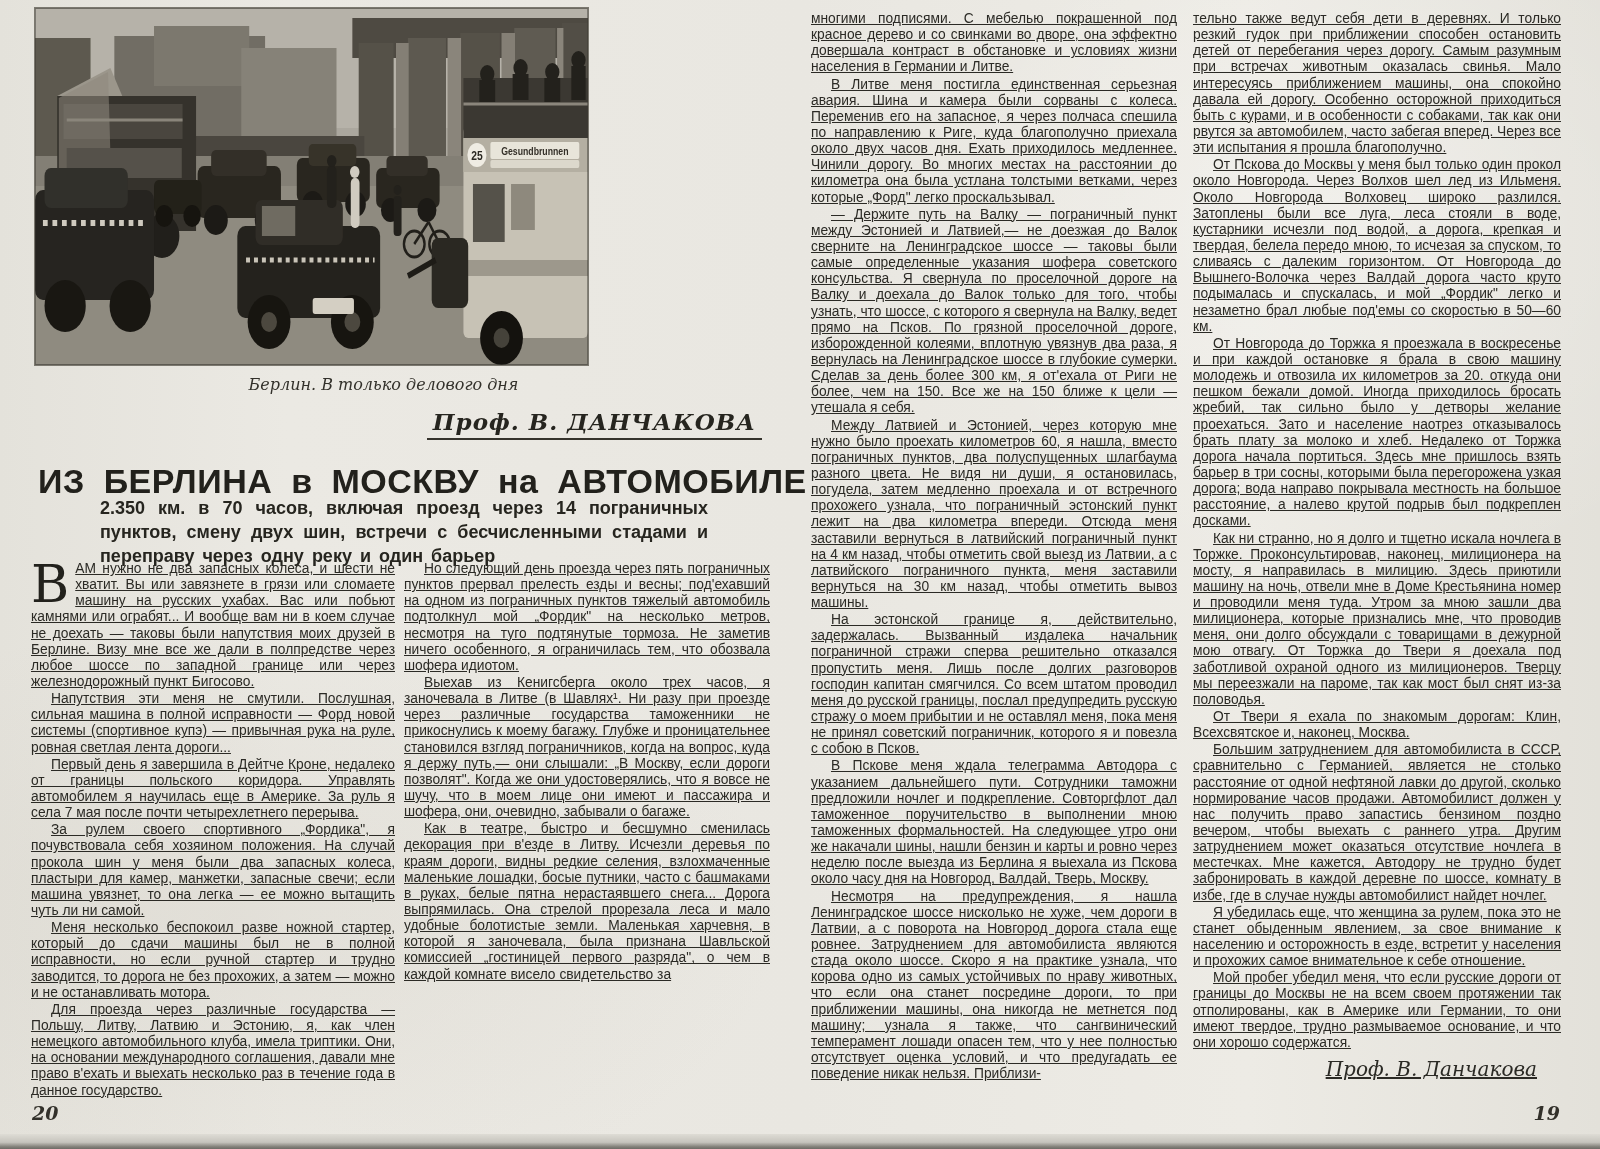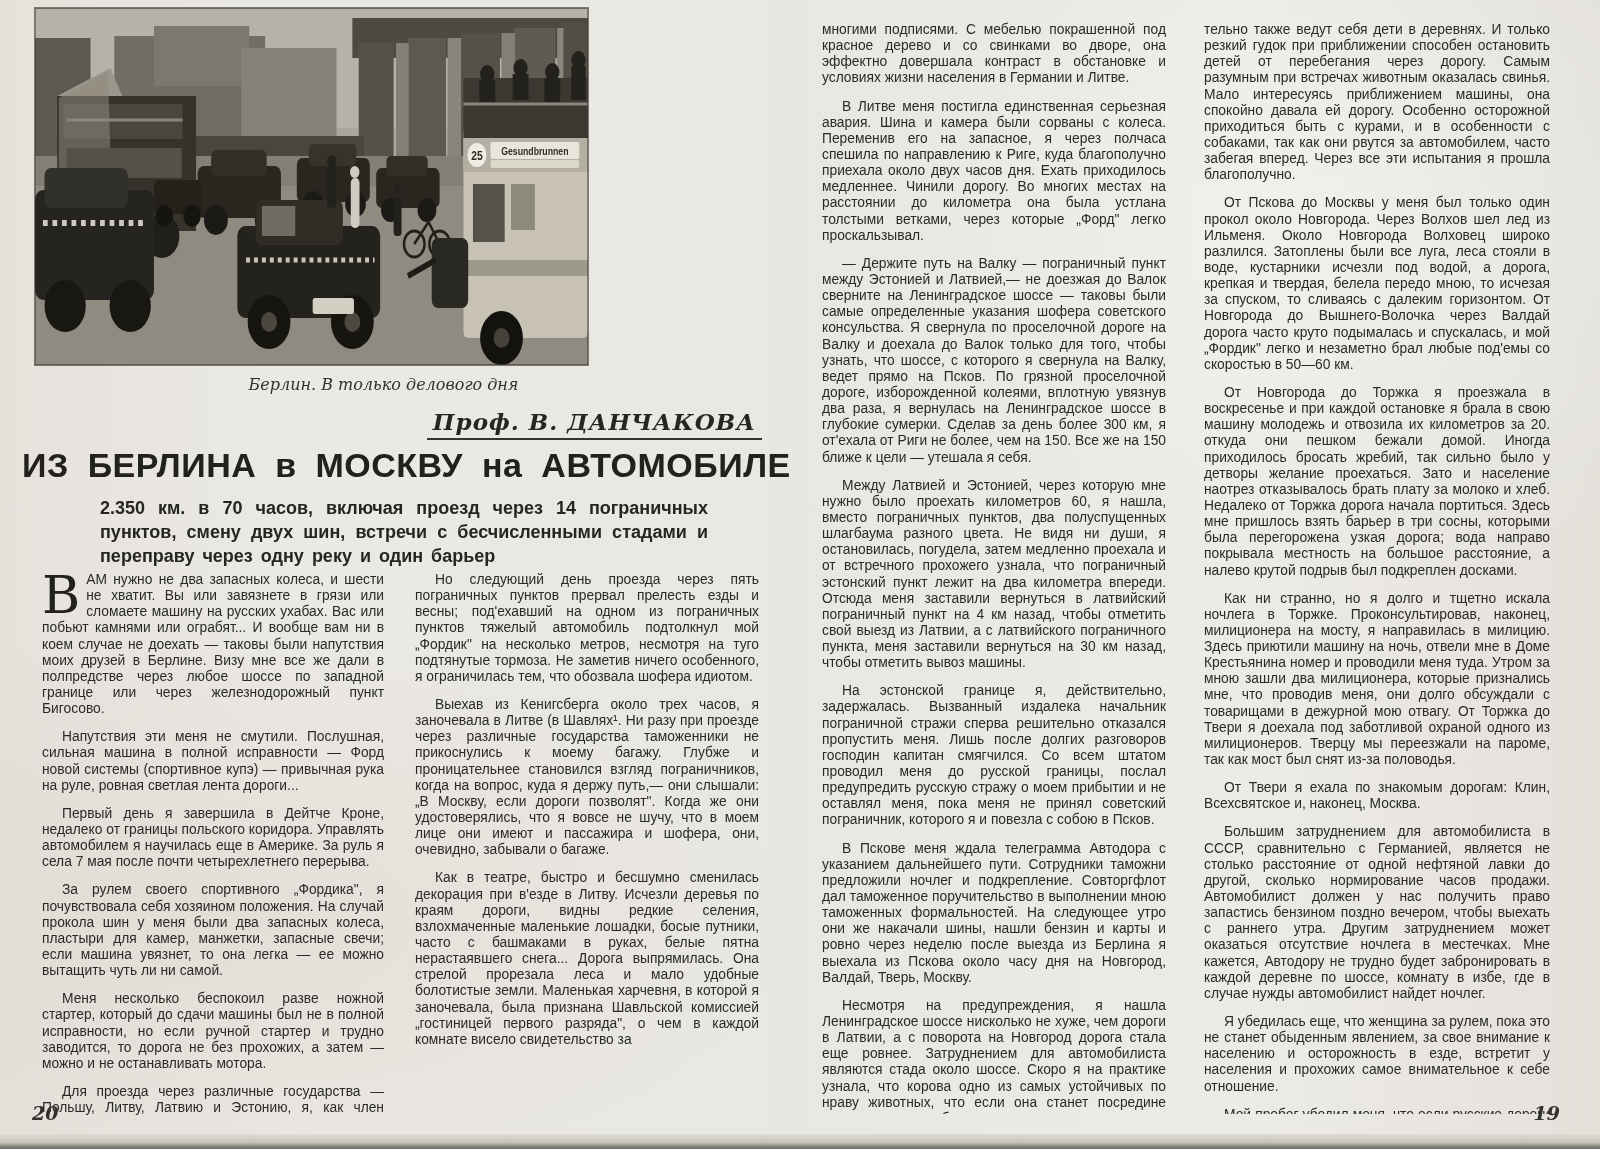--- a/index.html
+++ b/index.html
@@ -49,21 +49,21 @@
     text-align:justify;word-spacing:3px;color:#26251f;
   }
   
   .col{
     position:absolute;
     font-size:13.8px;line-height:1.17;
     text-align:justify;
     color:#2b2a25;
     overflow:hidden;
   }
-  .col p{margin:12px;text-indent:1.45em;}
+  .col p{margin:1px;text-indent:1.45em;text-decoration:underline;}
   .col p.first{text-indent:0;}
   .col p.flush{text-indent:0;}
   #col1{left:30px;top:560px;width:366px;height:556px;}
   #col2{left:403px;top:560px;width:368px;height:556px;}
   #col3{left:810px;top:10px;width:368px;height:1104px;}
   #col4{left:1192px;top:10px;width:370px;height:1104px;}
   .dropcap{
     float:left;
     font-family:"DejaVu Serif", serif;
     font-size:52px;line-height:.82;
@@ -220,21 +220,21 @@
       </g>
 
       <rect x="0" y="0" width="697" height="357" fill="none" stroke="#3c3a33" stroke-width="2" opacity=".6"></rect>
     </svg>
   </figure>
 
   <div class="caption">Берлин. В только делового дня</div>
 
   <div class="author">Проф. В. ДАНЧАКОВА</div>
 
-  <h1 class="title" style="margin:0">ИЗ БЕРЛИНА в МОСКВУ на АВТОМОБИЛЕ</h1>
+  <h1 class="title" style="margin:16px">ИЗ БЕРЛИНА в МОСКВУ на АВТОМОБИЛЕ</h1>
 
   <div class="subtitle">2.350 км. в 70 часов, включая проезд через 14 пограничных пунктов, смену двух шин, встречи с бесчисленными стадами и переправу через одну реку и один барьер</div>
 
   <div class="col" id="col1">
     <p class="para first"><span class="dropcap">В</span><span>АМ нужно не два запасных колеса, и шести не хватит. Вы или завязнете в грязи или сломаете машину на русских ухабах. Вас или побьют камнями или ограбят... И вообще вам ни в коем случае не доехать — таковы были напутствия моих друзей в Берлине. Визу мне все же дали в полпредстве через любое шоссе по западной границе или через железнодорожный пункт Бигосово.</span></p>
     <div>
         <p class="para">Напутствия эти меня не смутили. Послушная, сильная машина в полной исправности — Форд новой системы (спортивное купэ) — привычная рука на руле, ровная светлая лента дороги...</p>
         <p class="para">Первый день я завершила в Дейтче Кроне, недалеко от границы польского коридора. Управлять автомобилем я научилась еще в Америке. За руль я села 7 мая после почти четырехлетнего перерыва.</p>
         <p class="para">За рулем своего спортивного „Фордика", я почувствовала себя хозяином положения. На случай прокола шин у меня были два запасных колеса, пластыри для камер, манжетки, запасные свечи; если машина увязнет, то она легка — ее можно вытащить чуть ли ни самой.</p>
         <p class="para">Меня несколько беспокоил разве ножной стартер, который до сдачи машины был не в полной исправности, но если ручной стартер и трудно заводится, то дорога не без прохожих, а затем — можно и не останавливать мотора.</p>

